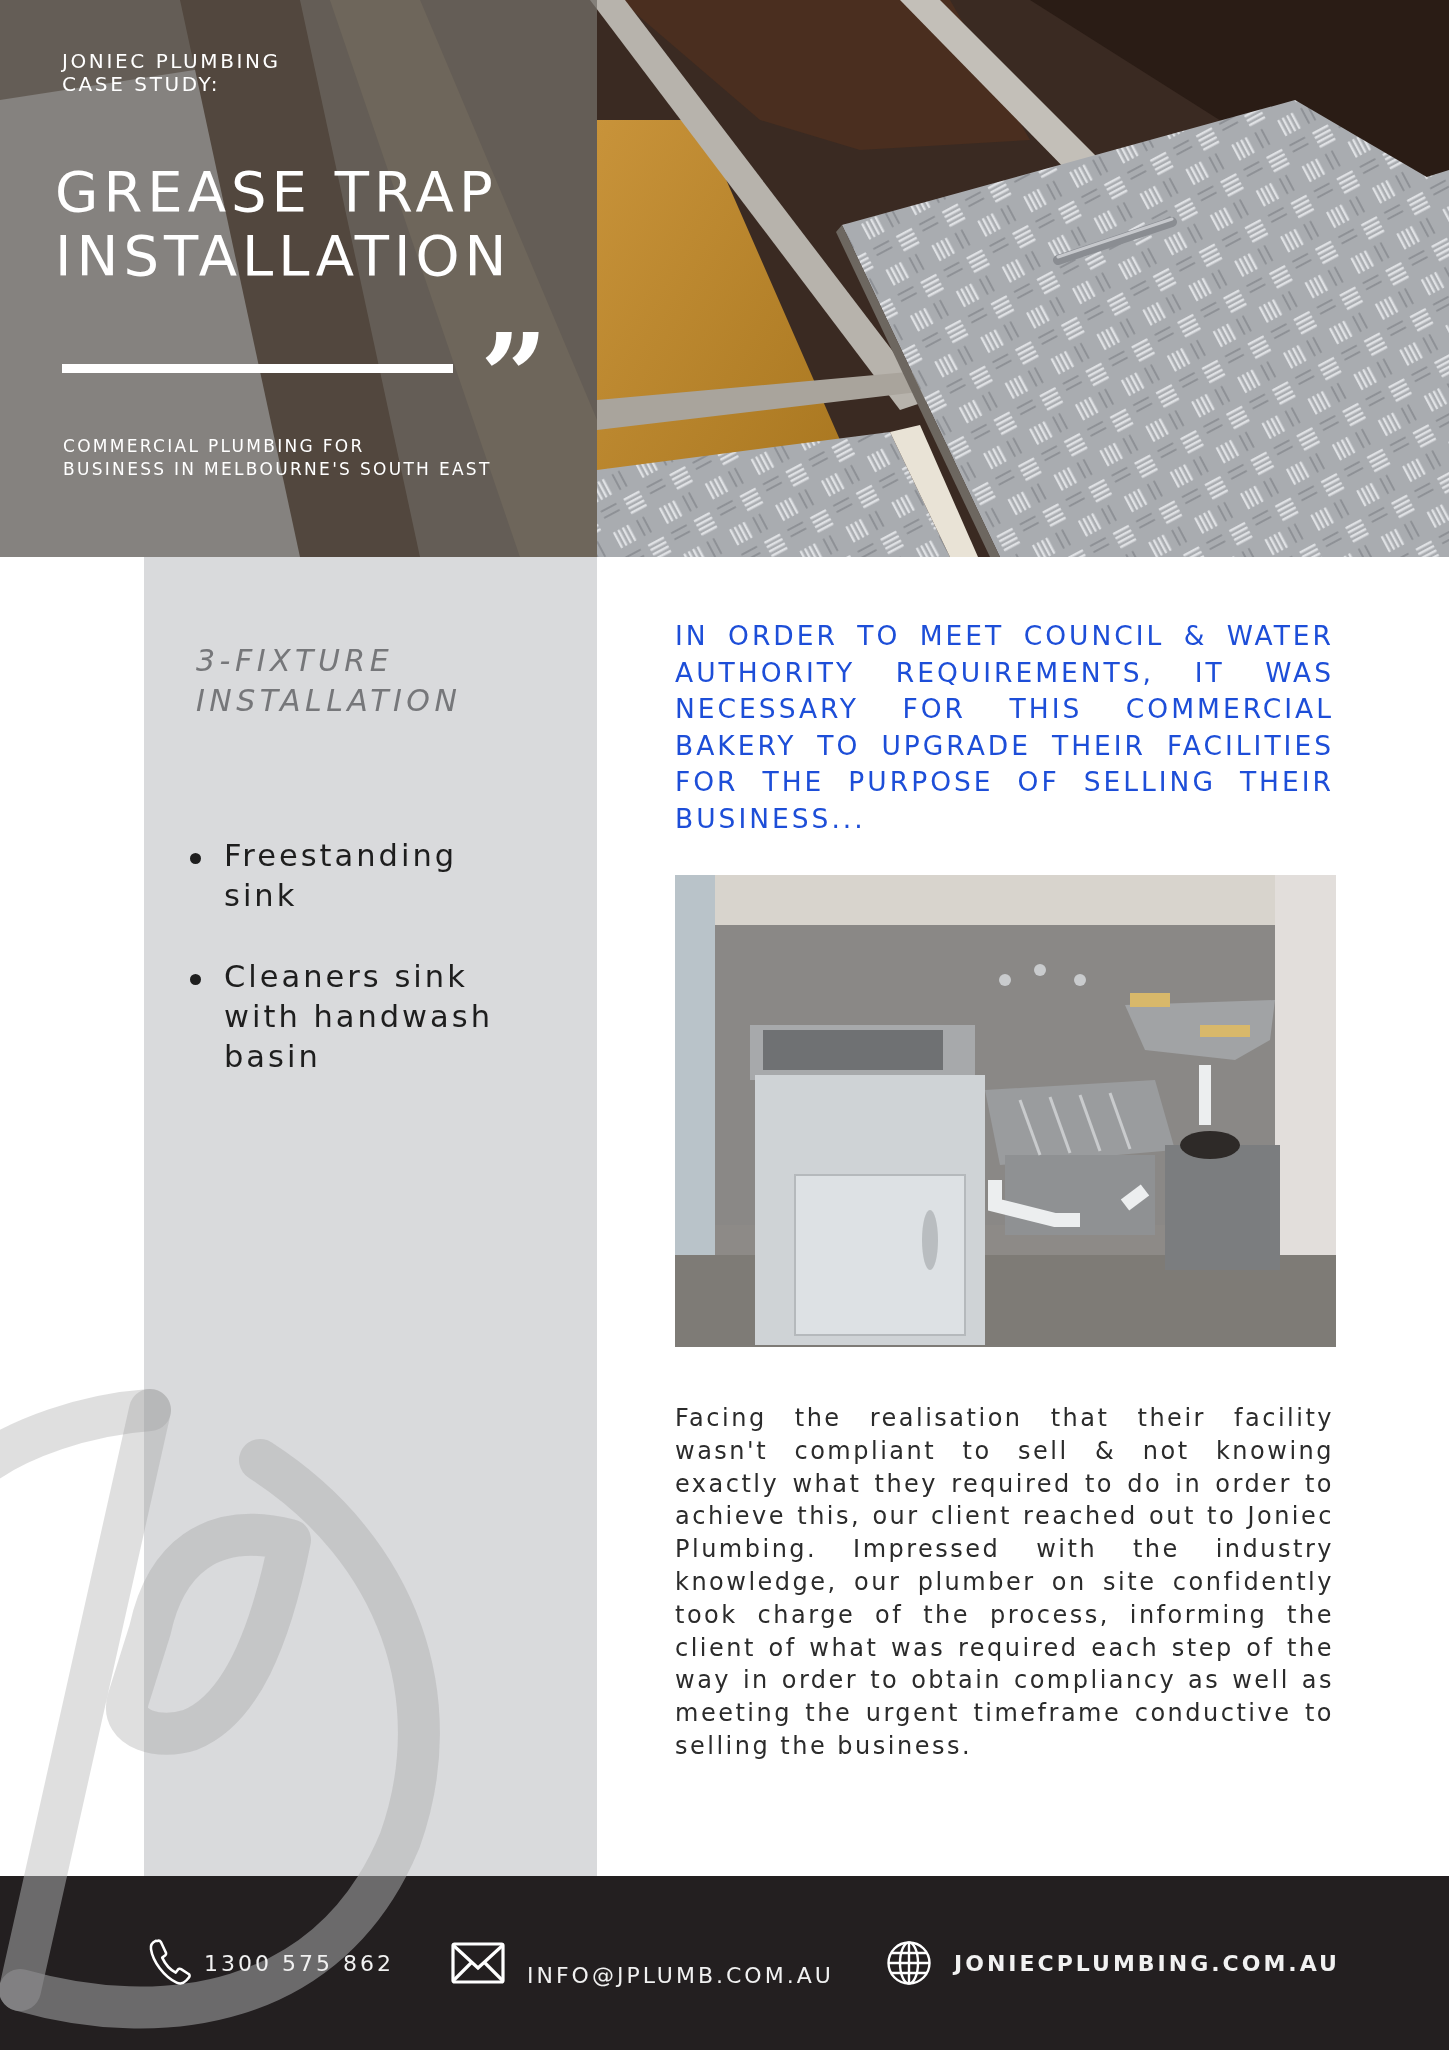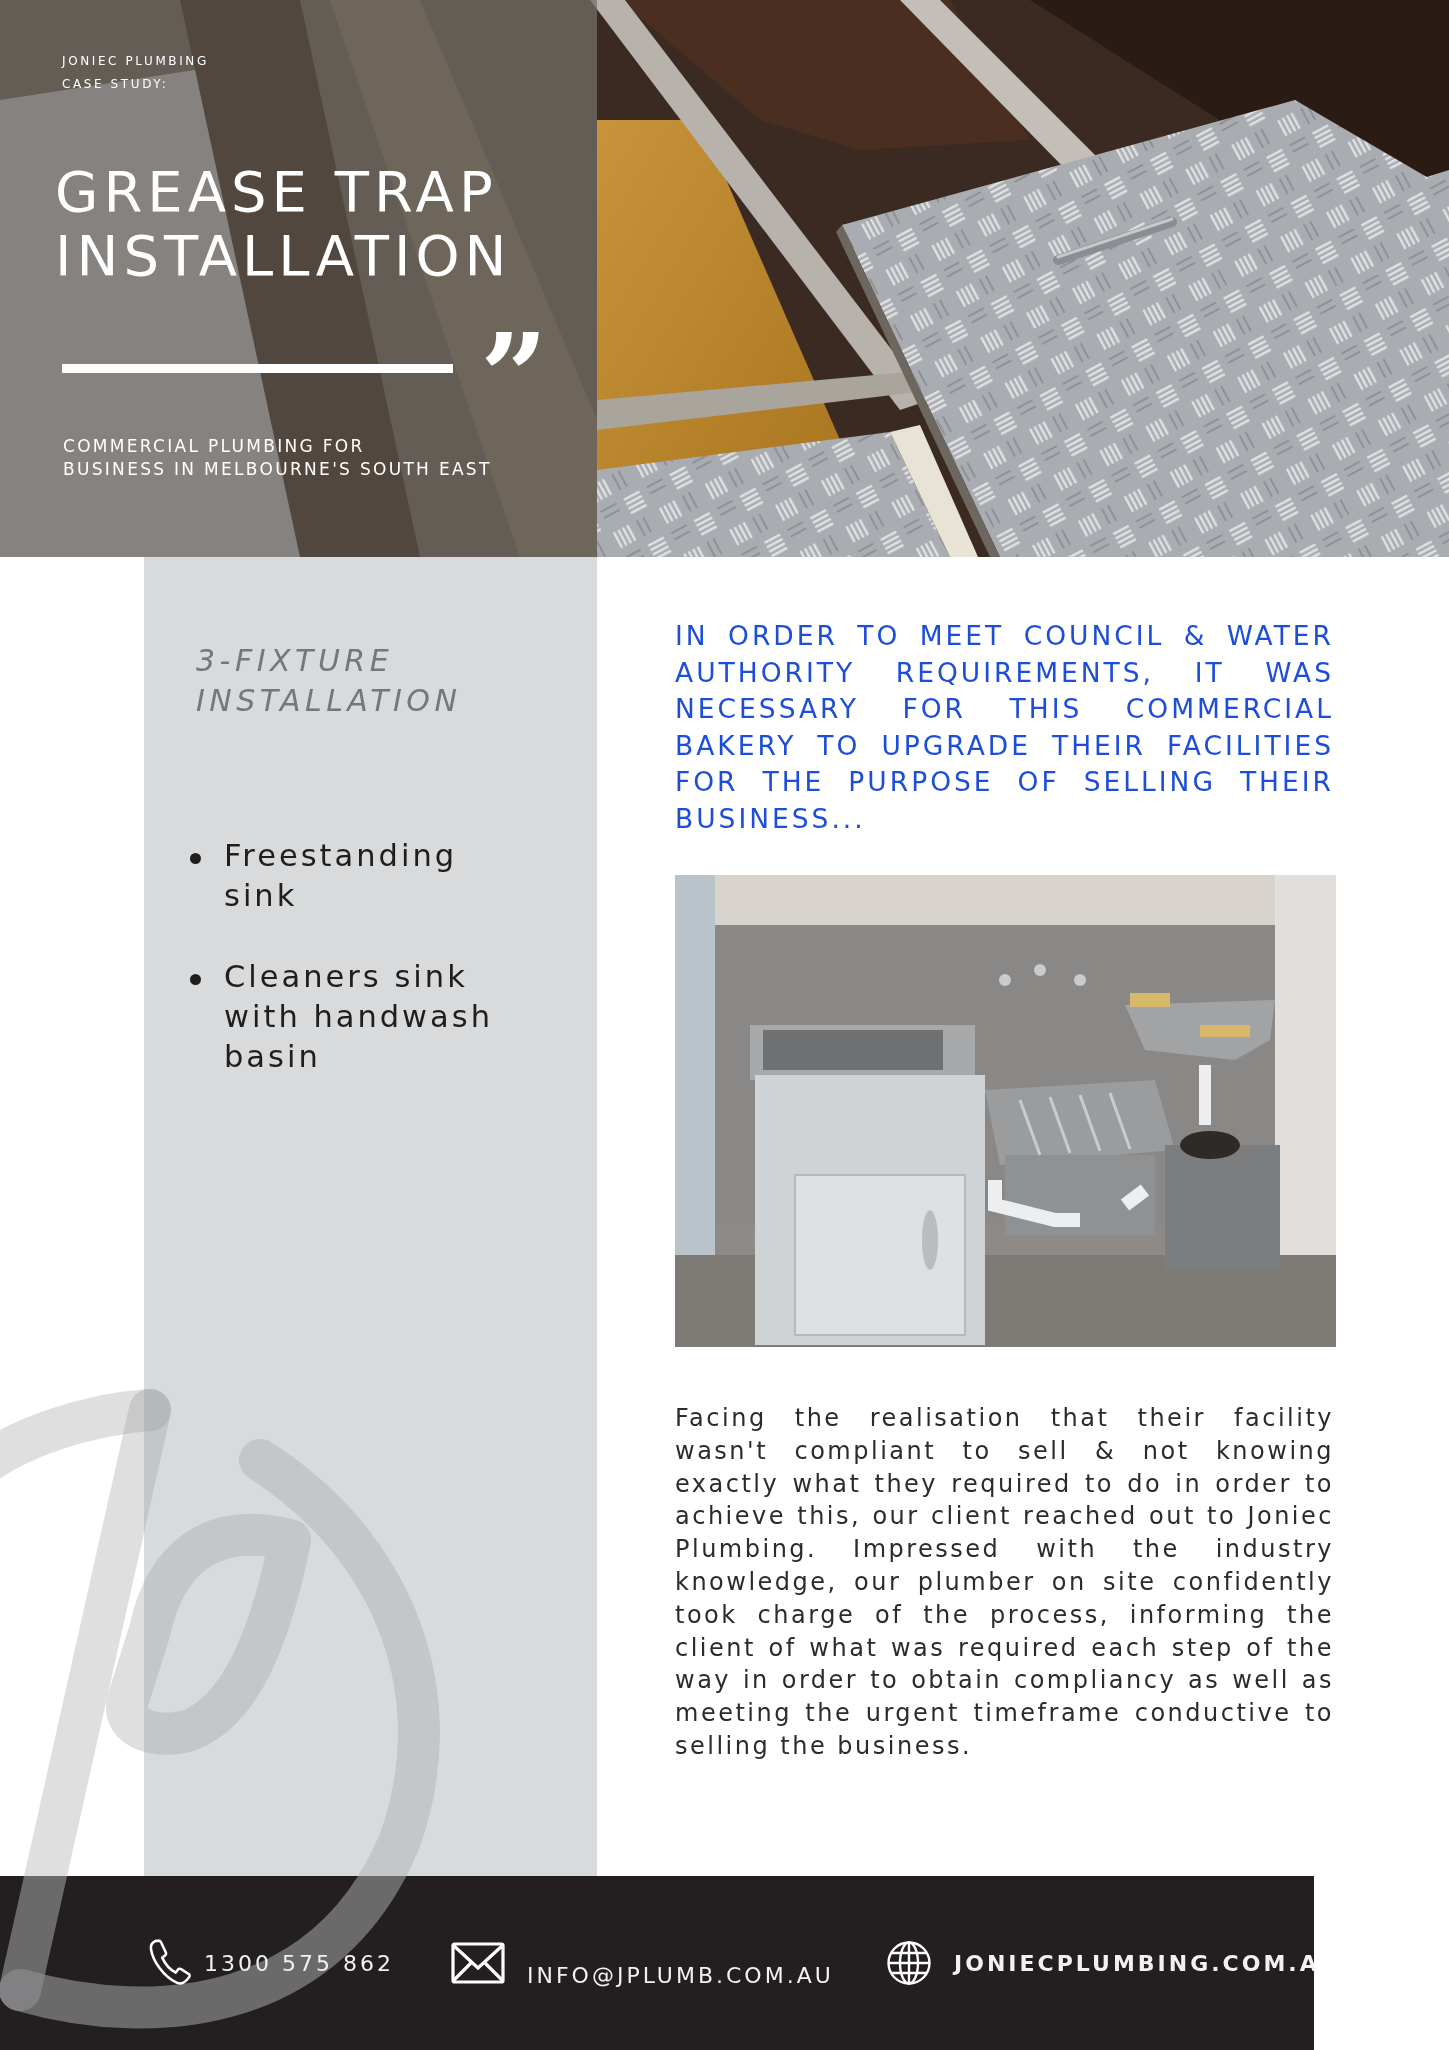--- a/index.html
+++ b/index.html
@@ -4,41 +4,41 @@
 <style>
   * { box-sizing: border-box; margin: 0; padding: 0; }
   html, body { width: 1449px; height: 2050px; overflow: hidden; background: #ffffff; }
   body { position: relative; font-family: "DejaVu Sans", "Liberation Sans", sans-serif; color: #222; }
 
   
   .hero { position: absolute; left: 0; top: 0; width: 1449px; height: 557px; overflow: hidden; background: #6b6660; }
   .hero-photo { position: absolute; inset: 0; }
   .hero-overlay { position: absolute; left: 0; top: 0; width: 597px; height: 557px; background: rgba(70,66,62,0.45); }
   .hero-text { position: absolute; left: 0; top: 0; width: 597px; height: 557px; color: #fff; }
-  .eyebrow { position: absolute; left: 62px; top: 50px; font-size: 12px; letter-spacing: 2.6px; line-height: 23px; font-weight: 400; }
+  .eyebrow { position: absolute; left: 62px; top: 50px; font-size: 20px; letter-spacing: 2.6px; line-height: 23px; font-weight: 400; }
   .hero-title { position: absolute; left: 55px; top: 160px; font-size: 56px; letter-spacing: 5px; line-height: 64px; font-weight: 400; }
   .hero-rule { position: absolute; left: 62px; top: 364px; width: 391px; height: 9px; background: #ffffff; }
   .quote-mark { position: absolute; left: 480px; top: 318px; font-family: "DejaVu Serif", serif; font-weight: bold; font-size: 118px; line-height: 118px; letter-spacing: -6px; }
   .hero-sub { position: absolute; left: 63px; top: 435px; font-size: 17px; letter-spacing: 2.3px; line-height: 23px; }
 
   
   .gray-col { position: absolute; left: 144px; top: 557px; width: 453px; height: 1319px; background: #d9dadc; }
   .watermark { position: absolute; left: 0; top: 1370px; width: 600px; height: 680px; pointer-events: none; }
   .fixture-title { position: absolute; left: 196px; top: 641px; font-size: 30px; letter-spacing: 4.5px; line-height: 40px; color: #76777a; font-weight: 400; font-style: italic; }
   .bullets { position: absolute; left: 190px; top: 836px; width: 400px; list-style: none; }
   .bullets li { position: relative; padding-left: 34px; font-size: 30.5px; letter-spacing: 3px; line-height: 40px; color: #1e1e1e; margin-bottom: 41px; }
   .bullets li .dot { position: absolute; left: 0; top: 17px; width: 11px; height: 11px; border-radius: 50%; background: #1e1e1e; }
 
   
   .intro { position: absolute; left: 675px; top: 618px; width: 659px; font-size: 26.5px; letter-spacing: 3px; line-height: 36.6px; color: #1d4ed8; text-align: justify; text-align-last: left; font-weight: 400; }
   .photo { position: absolute; left: 675px; top: 875px; width: 661px; height: 472px; overflow: hidden; background: #8c8884; }
   .body-text { position: absolute; left: 675px; top: 1402px; width: 659px; font-size: 24px; letter-spacing: 2.5px; line-height: 32.8px; color: #2b2b2b; text-align: justify; text-align-last: left; }
 
   
-  .footer { position: absolute; left: 0; top: 1876px; width: 1314px; height: 174px; background: #231f20; overflow: hidden; }
+  .footer { position: absolute; left: 0; top: 1876px; width: 1449px; height: 174px; background: #231f20; overflow: hidden; }
   .contact { position: absolute; top: 0; height: 174px; display: flex; align-items: center; color: #ffffff; }
   .contact .icon { display: inline-flex; align-items: center; justify-content: center; }
   .contact .label { font-size: 22px; letter-spacing: 3px; color: #f1f1f1; }
   .c-phone { left: 144px; }
   .c-phone .label { margin-left: 4px; }
   .c-email { left: 451px; }
   .c-email .label { margin-left: 22px; margin-top: 24px; }
   .c-web { left: 886px; font-weight: bold; }
   .c-web .label { margin-left: 22px; }
 </style>

